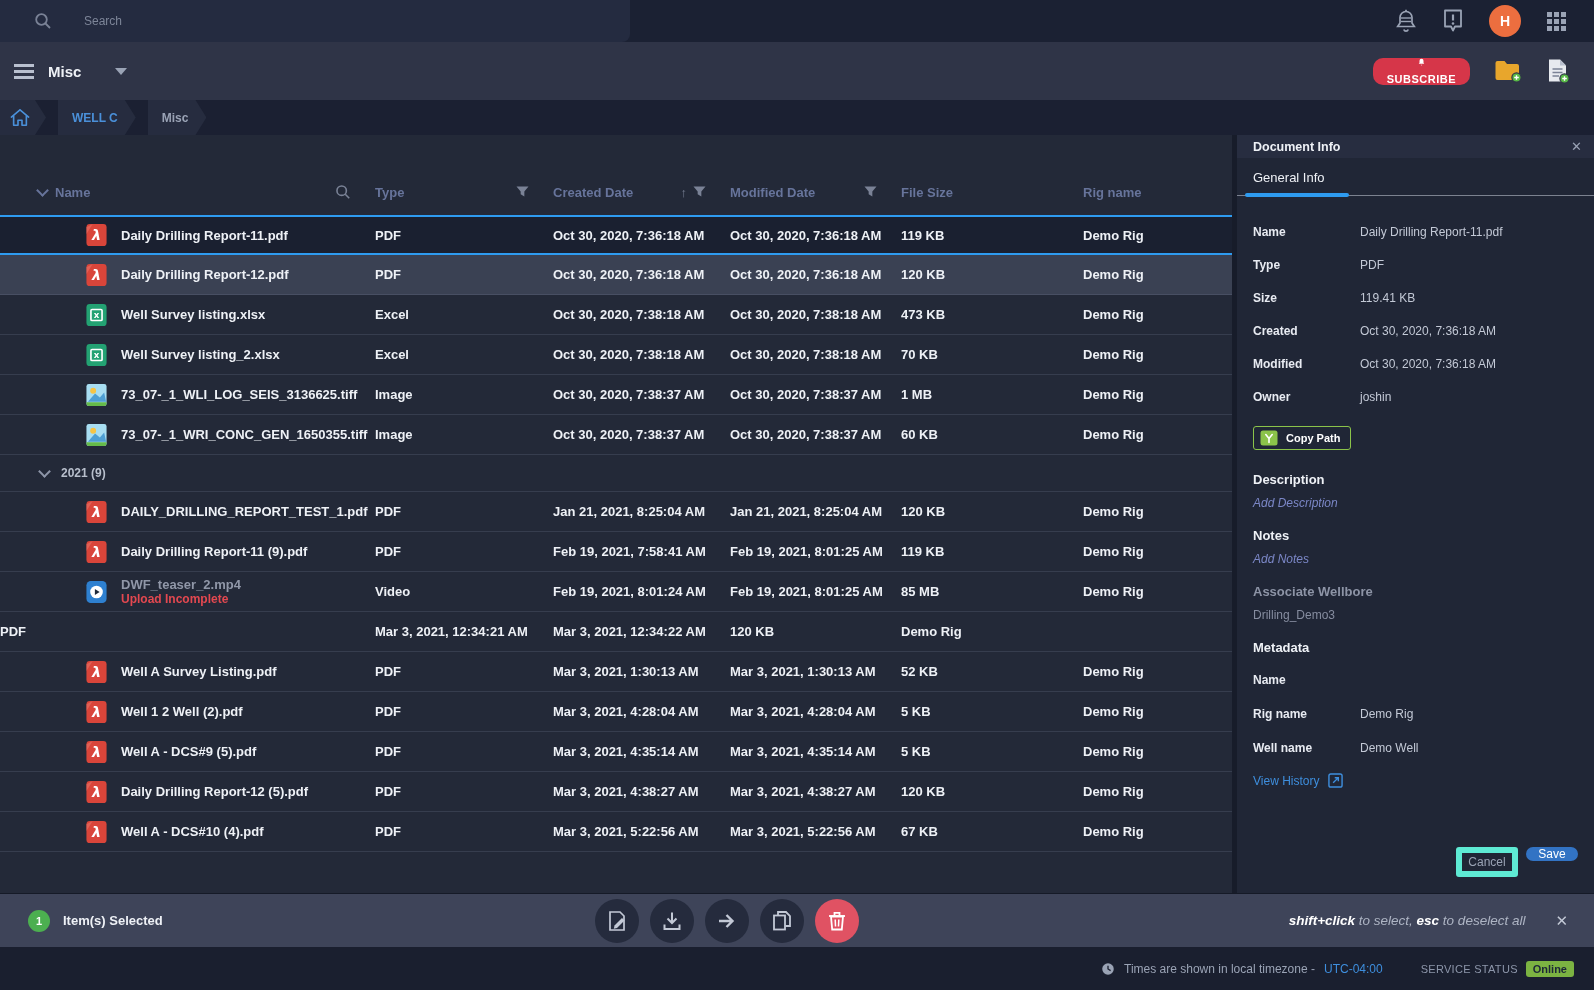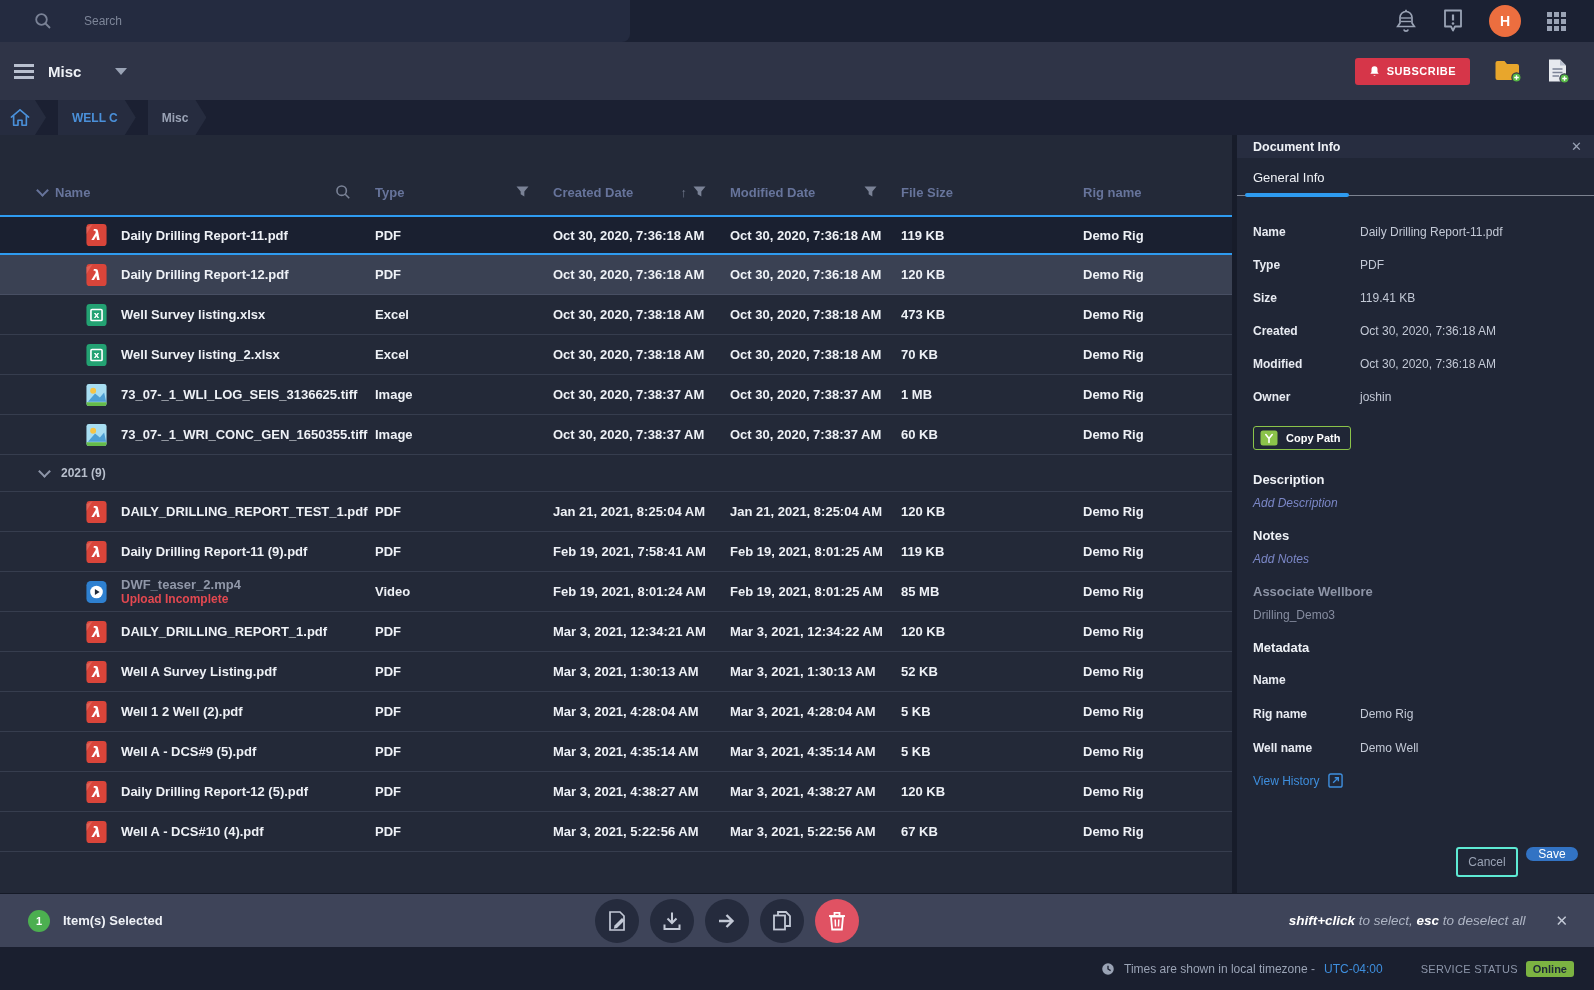--- a/index.html
+++ b/index.html
@@ -17,21 +17,21 @@
   .appgrid { display:grid; grid-template-columns:repeat(3,5px); grid-gap:2px; }
   .appgrid span { width:5px; height:5px; background:#9aa3b5; }
 
   
   .toolbar { height:58px; background:#2f3447; display:flex; align-items:center; padding:0 24px 0 14px; }
   .hamburger { width:20px; display:flex; flex-direction:column; gap:3px; cursor:pointer; }
   .hamburger i { height:3px; background:#b9c0cf; display:block; }
   .page-title { font-size:15px; font-weight:bold; margin-left:14px; }
   .caret { width:0; height:0; border-left:6px solid transparent; border-right:6px solid transparent; border-top:7px solid #9aa3b5; margin-left:34px; }
   .toolbar-right { margin-left:auto; display:flex; align-items:center; gap:24px; }
-  .subscribe-btn { background:#d63649; color:#fff; border:none; height:27px; padding:0 14px; border-radius:3px; font-size:11px; font-weight:bold; letter-spacing:.5px; display:flex; align-items:center; gap:7px; cursor:pointer; font-family:"Liberation Sans",sans-serif; }
+  .subscribe-btn { background:#d63649; color:#fff; border:none; height:27px; padding:0 14px; border-radius:10px; font-size:11px; font-weight:bold; letter-spacing:.5px; display:flex; align-items:center; gap:7px; cursor:pointer; font-family:"Liberation Sans",sans-serif;flex-direction:column; }
 
   
   .breadcrumbs { height:35px; background:#1b2032; display:flex; align-items:stretch; }
   .crumb { background:#262c3f; display:flex; align-items:center; padding:0 18px 0 14px; position:relative; margin-right:12px;
            clip-path:polygon(0 0, calc(100% - 11px) 0, 100% 50%, calc(100% - 11px) 100%, 0 100%); cursor:pointer; }
   .crumb.first { padding:0 16px 0 10px; }
   .crumb-label { font-size:12px; font-weight:bold; color:#9aa3b5; }
   .crumb-label.link { color:#4a90d9; }
 
   
@@ -71,21 +71,21 @@
   .flabel { color:#e8ebf2; font-weight:600; }
   .fvalue { color:#c3c9d6; }
   .copy-path { margin:6px 0 4px 0; display:inline-flex; align-items:center; gap:8px; background:transparent; border:1px solid #8bc34a; border-radius:3px; height:24px; padding:0 10px 0 6px; color:#fff; font-size:11px; font-weight:bold; cursor:pointer; font-family:"Liberation Sans",sans-serif; }
   .sec-title { font-size:13px; font-weight:bold; color:#eef1f6; margin-top:18px; }
   .sec-title.dim { color:#8d94a6; }
   .sec-link { font-style:italic; color:#7b87c7; margin-top:9px; cursor:pointer; }
   .sec-value { color:#868da0; margin-top:9px; }
   .meta-row { display:grid; grid-template-columns:107px 1fr; margin-top:16px; line-height:18px; }
   .view-history { display:flex; align-items:center; gap:9px; color:#3e8edd; margin-top:16px; cursor:pointer; }
   .panel-actions { position:absolute; right:16px; bottom:16px; display:flex; gap:8px; }
-  .btn-cancel { width:62px; height:30px; background:transparent; border:2px solid #5eead4; border-radius:3px; color:#9aa3b5; font-size:12px; cursor:pointer; font-family:"Liberation Sans",sans-serif; }
+  .btn-cancel { width:62px; height:30px; background:transparent; border:6px solid #5eead4; border-radius:3px; color:#9aa3b5; font-size:12px; cursor:pointer; font-family:"Liberation Sans",sans-serif; }
   .btn-save { width:52px; height:14px; background:#3273c4; border:none; border-radius:11px; color:#fff; font-size:12px; cursor:pointer; font-family:"Liberation Sans",sans-serif; }
 
   
   .actionbar { height:54px; background:#3e4459; border-top:1px solid #151a27; display:flex; align-items:center; position:relative; }
   .sel-left { display:flex; align-items:center; gap:13px; margin-left:28px; }
   .count-badge { width:22px; height:22px; border-radius:50%; background:#4caf50; color:#fff; font-size:11px; font-weight:bold; display:flex; align-items:center; justify-content:center; }
   .sel-label { font-size:13px; font-weight:600; }
   .action-group { position:absolute; left:595px; display:flex; gap:11px; }
   .abtn { width:44px; height:44px; border-radius:50%; background:#252b3d; border:none; display:flex; align-items:center; justify-content:center; cursor:pointer; }
   .abtn.danger { background:#e05263; }
@@ -444,26 +444,20 @@
         </span>
       </div>
       <div>Video</div>
       <div>Feb 19, 2021, 8:01:24 AM</div>
       <div>Feb 19, 2021, 8:01:25 AM</div>
       <div>85 MB</div>
       <div>Demo Rig</div>
     </div>
 
     <div class="grid trow">
-      <div class="cell-name">
-          <svg class="ficon" width="23" height="24">
-            <use href="#i-pdf"></use>
-          </svg>
-          <span class="fname">DAILY_DRILLING_REPORT_1.pdf</span>
-        </div>
       <div>PDF</div>
       <div>Mar 3, 2021, 12:34:21 AM</div>
       <div>Mar 3, 2021, 12:34:22 AM</div>
       <div>120 KB</div>
       <div>Demo Rig</div>
     </div>
 
     <div class="grid trow">
       <div class="cell-name">
           <svg class="ficon" width="23" height="24">

